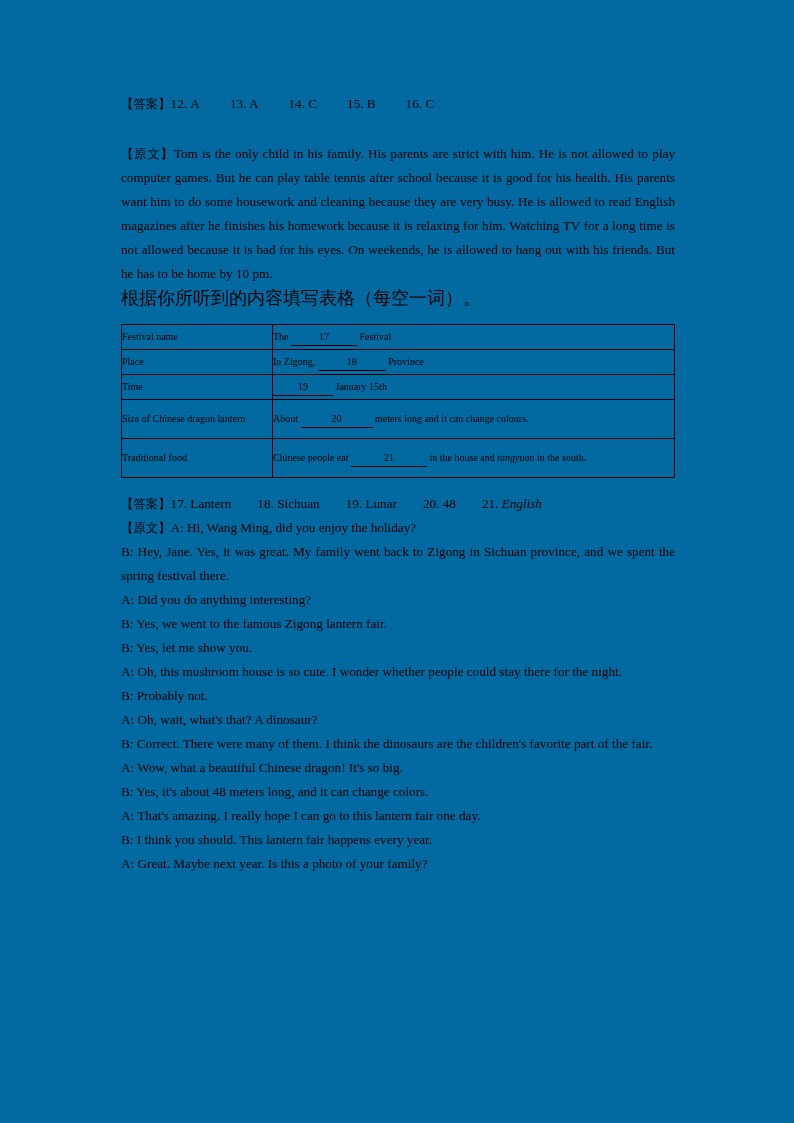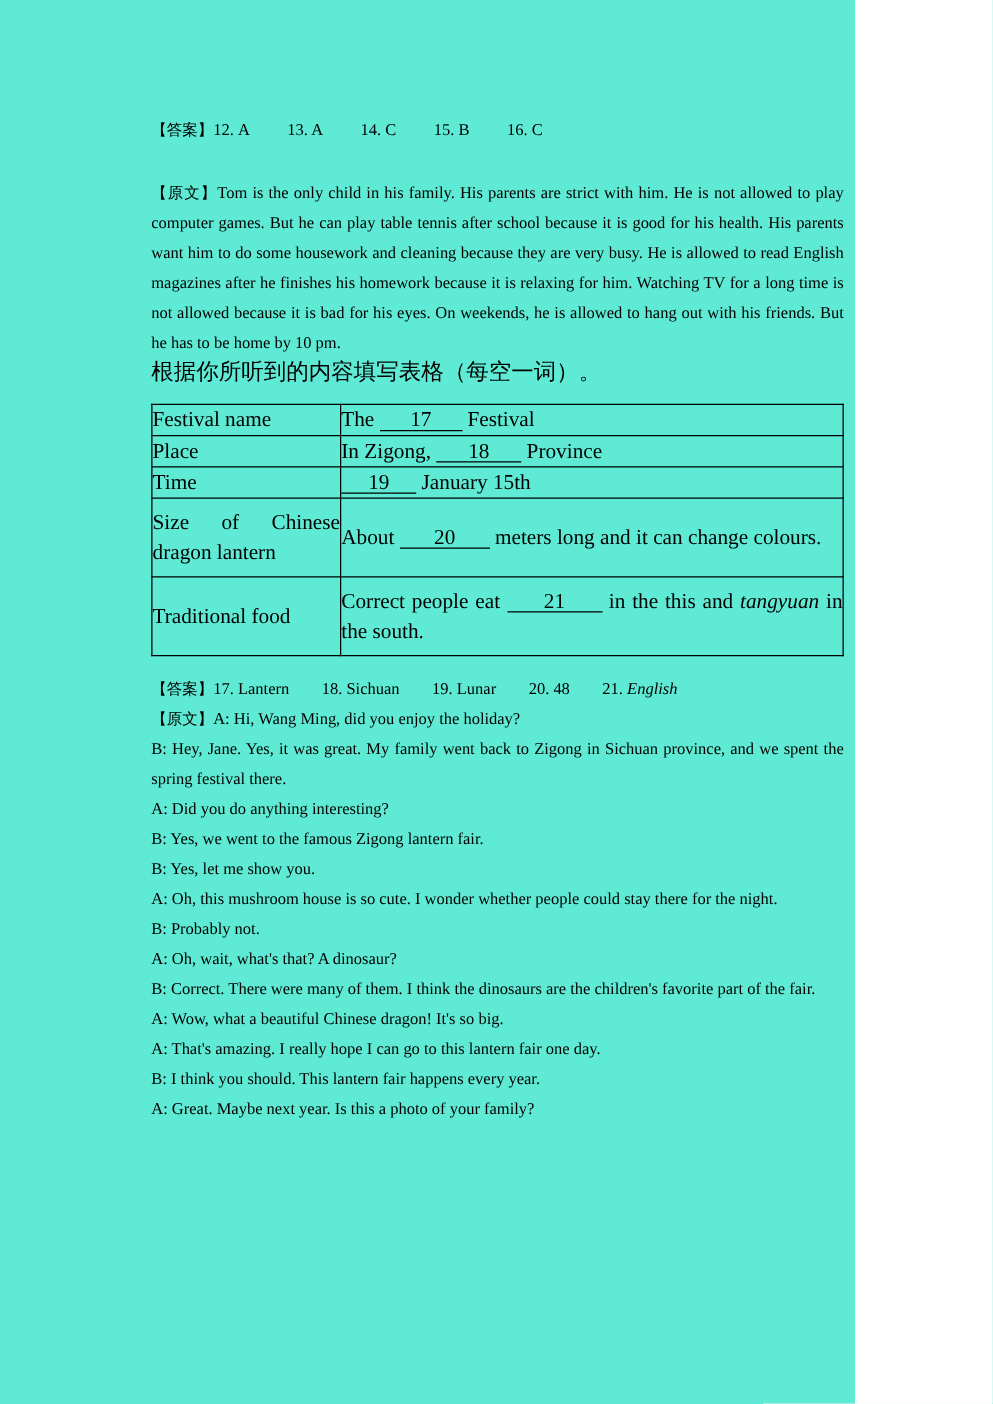--- a/index.html
+++ b/index.html
@@ -6,23 +6,23 @@
     margin: 0;
     padding: 0;
     background: #ffffff;
   }
   body {
     font-family: "Liberation Serif", "DejaVu Serif", serif;
     color: #000000;
   }
   #page {
     position: relative;
-    width: 684px;
+    width: 794px;
     height: 1123px;
-    background: #5eead4;
+    background: #0369a1;
     overflow: hidden;
     box-sizing: border-box;
   }
   #content {
     position: absolute;
     left: 121px;
     top: 92px;
     width: 554px;
   }
 
@@ -60,21 +60,21 @@
   table.fill-table {
     border-collapse: collapse;
     width: 554px;
     table-layout: fixed;
     margin: 0;
   }
   table.fill-table td {
     border: 1px solid #000000;
     padding: 0;
     vertical-align: middle;
-    font-size: 17px;
+    font-size: 10px;
     line-height: 24px;
   }
   td.col-label {
     width: 150px;
     padding: 6px 9px 6px 9px;
     text-align: justify;
     text-justify: inter-word;
   }
   td.col-value {
     padding: 6px 9px 6px 11px;
@@ -148,23 +148,23 @@
           <td class="col-label two-line">Size of Chinese dragon lantern</td>
           <td class="col-value two-line">
             <span>About</span>
             <span class="blank w4">20</span>
             <span>meters long and it can change colours.</span>
           </td>
         </tr>
         <tr>
           <td class="col-label two-line">Traditional food</td>
           <td class="col-value two-line">
-            <span>Correct people eat</span>
+            <span>Chinese people eat</span>
             <span class="blank w5">21</span>
-            <span>in the this and</span>
+            <span>in the house and</span>
             <span class="ital">tangyuan</span>
             <span>in the south.</span>
           </td>
         </tr>
       </tbody>
     </table>
 
     <div class="spacer-2"></div>
 
     <div class="line">
@@ -176,18 +176,19 @@
     </div>
     <div class="dlg"><span>B: Hey, Jane. Yes, it was great. My family went back to Zigong in Sichuan province, and we spent the spring festival there.</span></div>
     <div class="dlg"><span>A: Did you do anything interesting?</span></div>
     <div class="dlg"><span>B: Yes, we went to the famous Zigong lantern fair.</span></div>
     <div class="dlg"><span>B: Yes, let me show you.</span></div>
     <div class="dlg"><span>A: Oh, this mushroom house is so cute. I wonder whether people could stay there for the night.</span></div>
     <div class="dlg"><span>B: Probably not.</span></div>
     <div class="dlg"><span>A: Oh, wait, what's that? A dinosaur?</span></div>
     <div class="dlg"><span>B: Correct. There were many of them. I think the dinosaurs are the children's favorite part of the fair.</span></div>
     <div class="dlg"><span>A: Wow, what a beautiful Chinese dragon! It's so big.</span></div>
+    <div class="dlg"><span>B: Yes, it's about 48 meters long, and it can change colors.</span></div>
     <div class="dlg"><span>A: That's amazing. I really hope I can go to this lantern fair one day.</span></div>
     <div class="dlg"><span>B: I think you should. This lantern fair happens every year.</span></div>
     <div class="dlg"><span>A: Great. Maybe next year. Is this a photo of your family?</span></div>
 
   </div>
 </div>
 
 </body></html>

